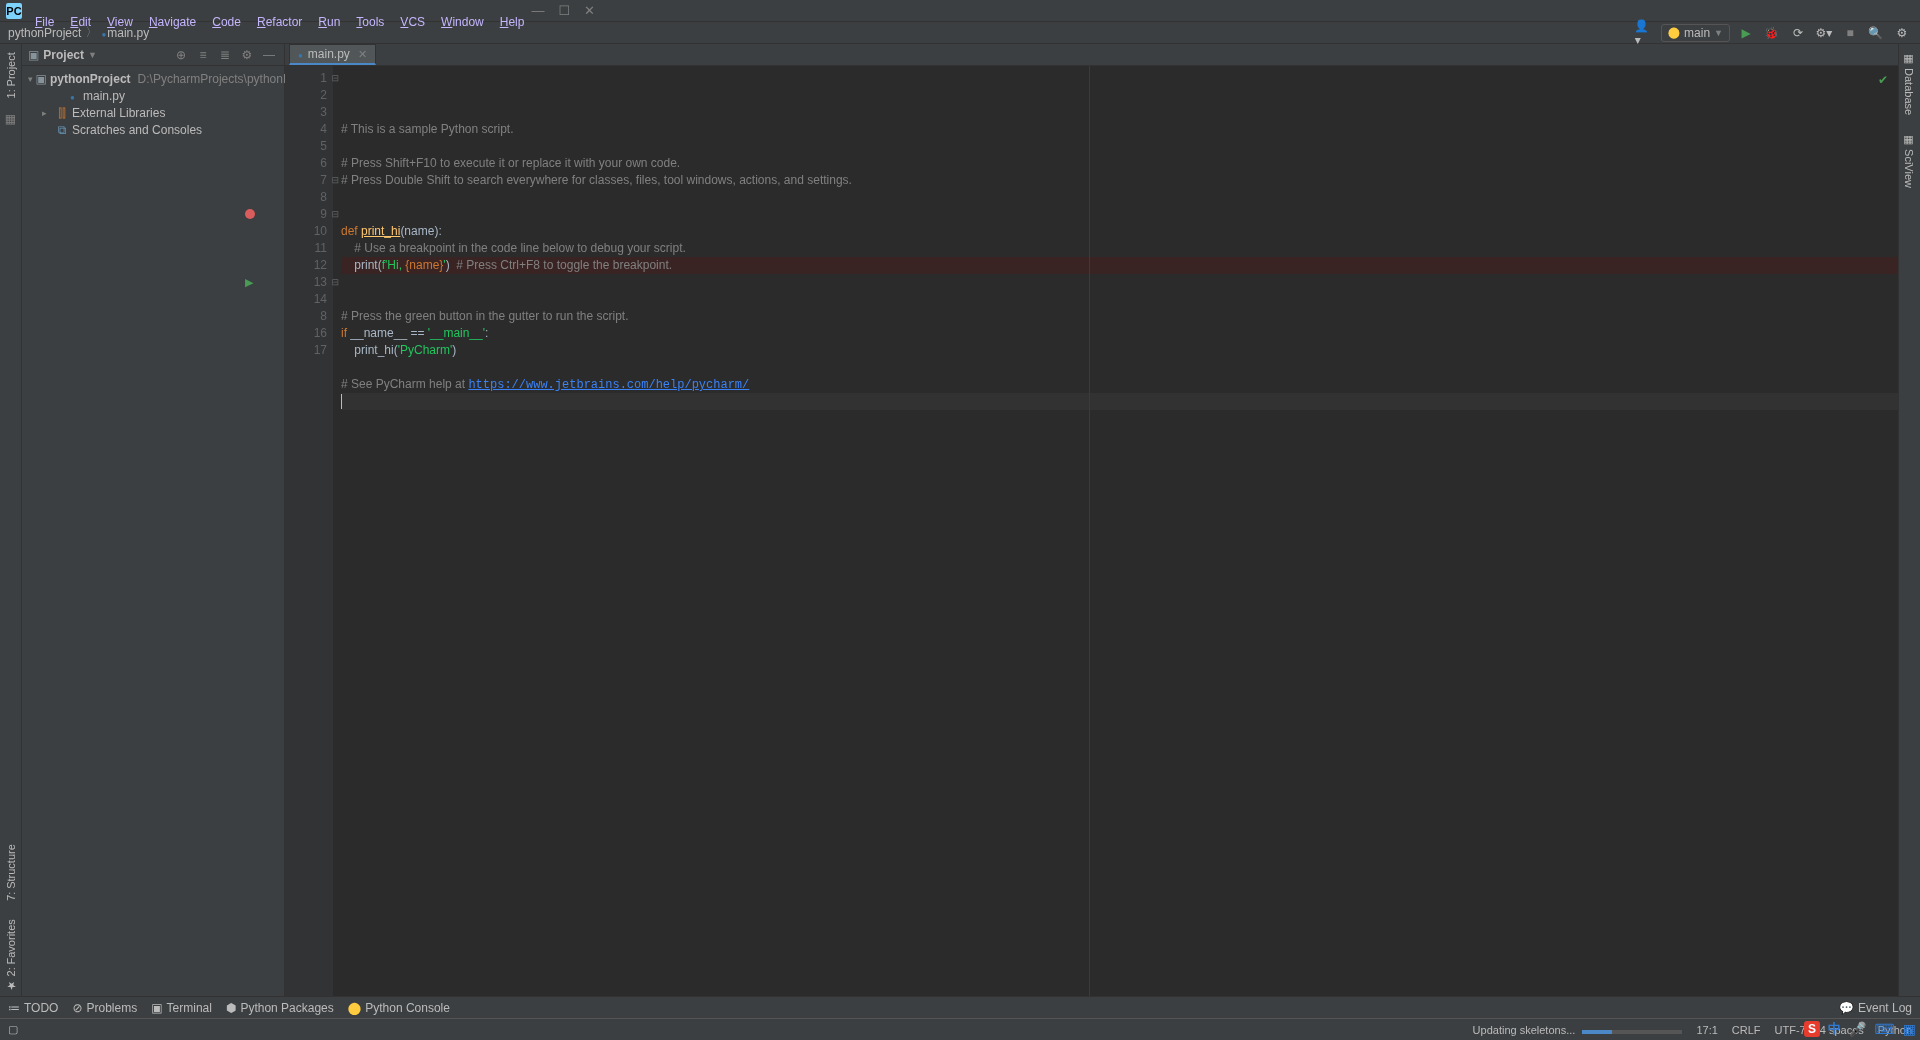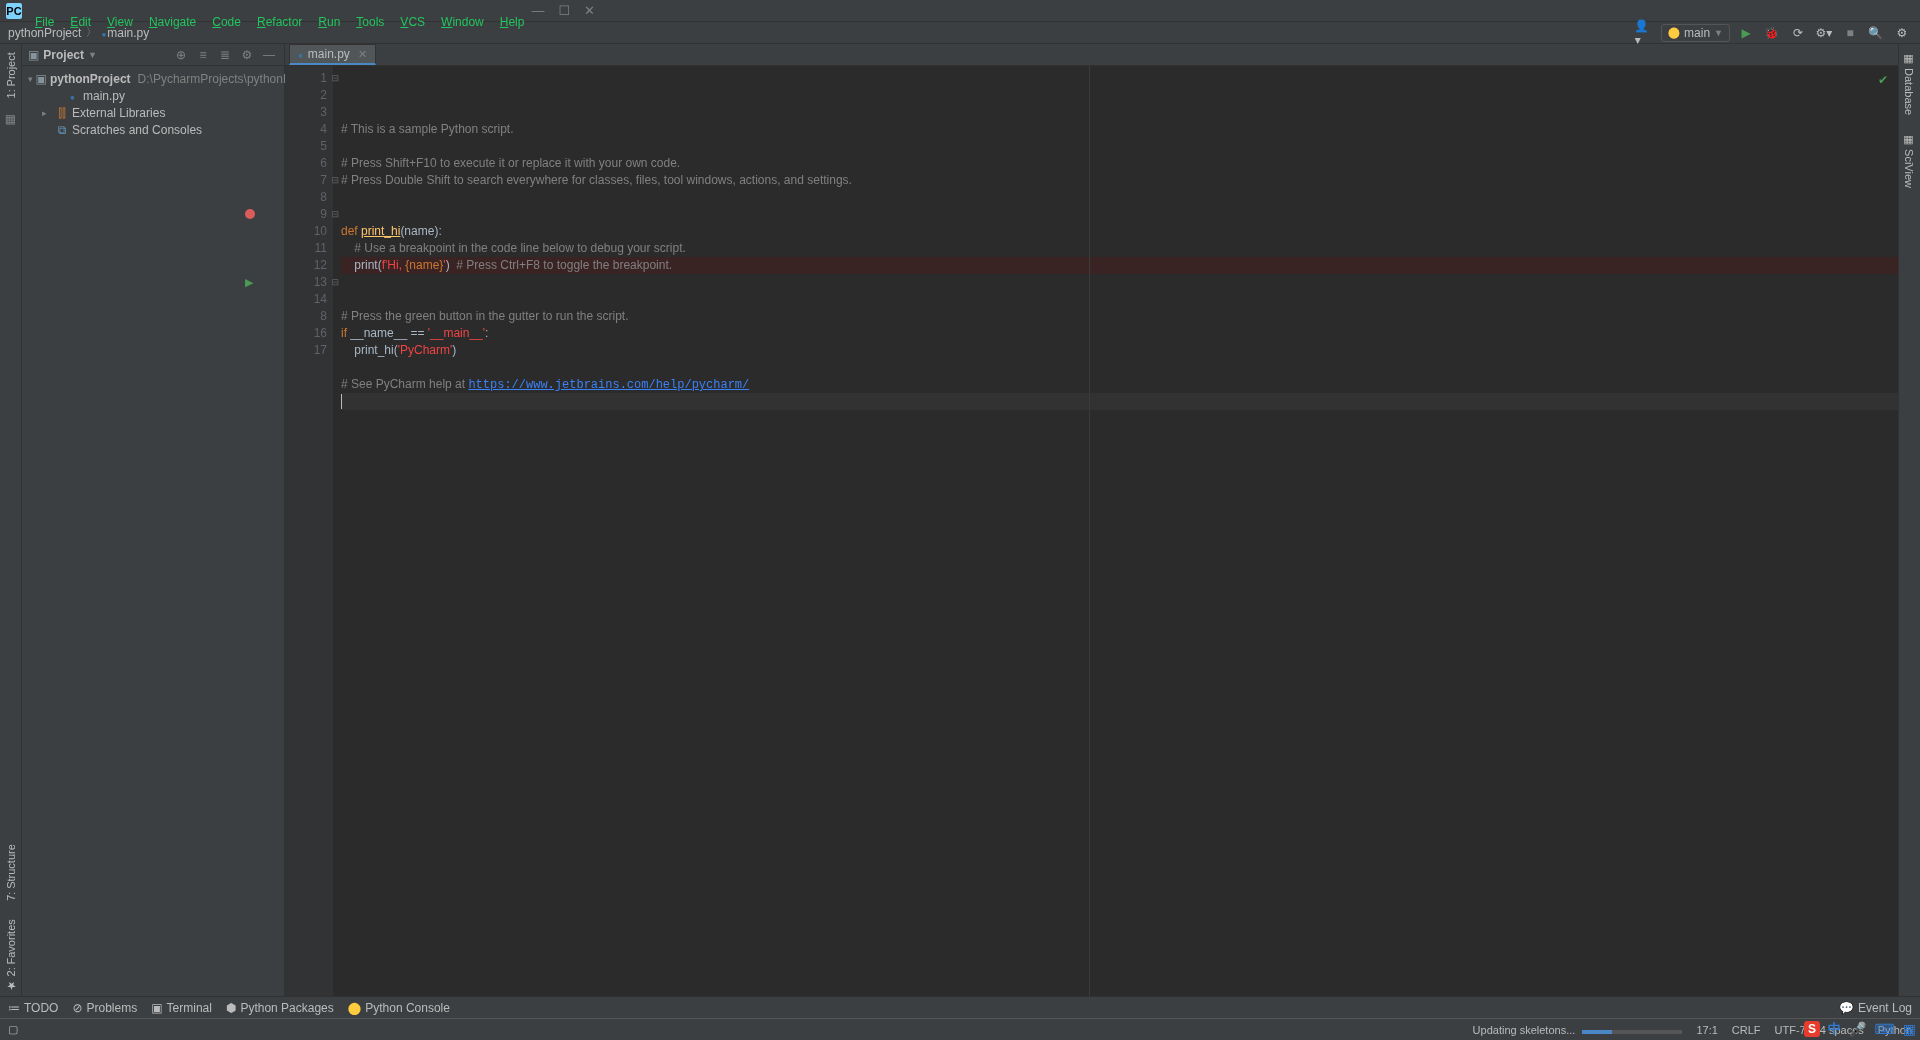--- a/index.html
+++ b/index.html
@@ -2,21 +2,21 @@
 <html><head>
 <meta charset="utf-8">
 <style>
 * { margin: 0; padding: 0; box-sizing: border-box; font-family: "Segoe UI", Arial, sans-serif; }
 body { background: #2b2b2b; color: #bbbbbb; font-size: 12px; overflow: hidden; width: 1920px; height: 1040px; }
 
 
 .titlebar { height: 22px; background: #3c3f41; display: flex; align-items: center; padding: 0 6px; border-bottom: 1px solid #323232; }
 .titlebar .app-icon { width: 16px; height: 16px; background: #7dd3fc; border-radius: 2px; margin-right: 6px; display: inline-flex; align-items: center; justify-content: center; font-size: 11px; color: #000; font-weight: bold; }
 .titlebar .menu { display: flex; gap: 2px; }
-.titlebar .menu-item { padding: 2px 7px; cursor: pointer; color: #22c55e; margin-top: 22px; }
+.titlebar .menu-item { padding: 2px 7px; cursor: pointer; color: #c4b5fd; margin-top: 22px; }
 .titlebar .menu-item .underline { text-decoration: underline; }
 .titlebar .title { flex: 1; text-align: center; color: #808080; font-size: 11px; }
 .titlebar .win-controls { display: flex; gap: 14px; color: #808080; }
 .titlebar .win-controls span { cursor: pointer; font-size: 13px; }
 
 
 .navbar { height: 22px; background: #3c3f41; display: flex; align-items: center; padding-left: 8px; border-bottom: 1px solid #323232; }
 .navbar .crumb { color: #bbbbbb; font-size: 12px; }
 .navbar .sep { color: #808080; margin: 0 4px; }
 .navbar .spacer { flex: 1; }
@@ -67,21 +67,21 @@
 .breakpoint { width: 10px; height: 10px; background: #db5c5c; border-radius: 50%; position: absolute; left: -40px; top: 3px; }
 .run-marker { color: #499c54; position: absolute; left: -40px; top: 0; font-size: 11px; }
 .fold-marker { position: absolute; right: -12px; top: 0; color: #606366; font-size: 9px; }
 .code { flex: 1; padding: 4px 0 4px 8px; white-space: pre; color: #a9b7c6; position: relative; }
 .code-line { height: 17px; }
 .bp-line { background: #3a2323; }
 .cur-line { background: #323232; }
 .c-comment { color: #808080; }
 .c-kw { color: #cc7832; }
 .c-fn { color: #ffc66d; text-decoration: underline; }
-.c-str { color: #ef4444; }
+.c-str { color: #22c55e; }
 .c-link { color: #3b82f6; text-decoration: underline; font-family: Liberation Mono, monospace; }
 .margin-line { position: absolute; left: 756px; top: 0; bottom: 0; width: 1px; background: #3b3b3b; }
 .code .caret { display: inline-block; width: 1px; height: 15px; background: #bbbbbb; vertical-align: middle; }
 .editor-badge { position: absolute; top: 6px; right: 10px; color: #499c54; }
 
 
 .bottom-bar { height: 22px; background: #3c3f41; border-top: 1px solid #323232; display: flex; align-items: center; padding: 0 8px; gap: 14px; }
 .bottom-bar .tool { display: flex; align-items: center; gap: 4px; cursor: pointer; color: #bbbbbb; font-size: 12px; }
 .bottom-bar .spacer { flex: 1; }
 

